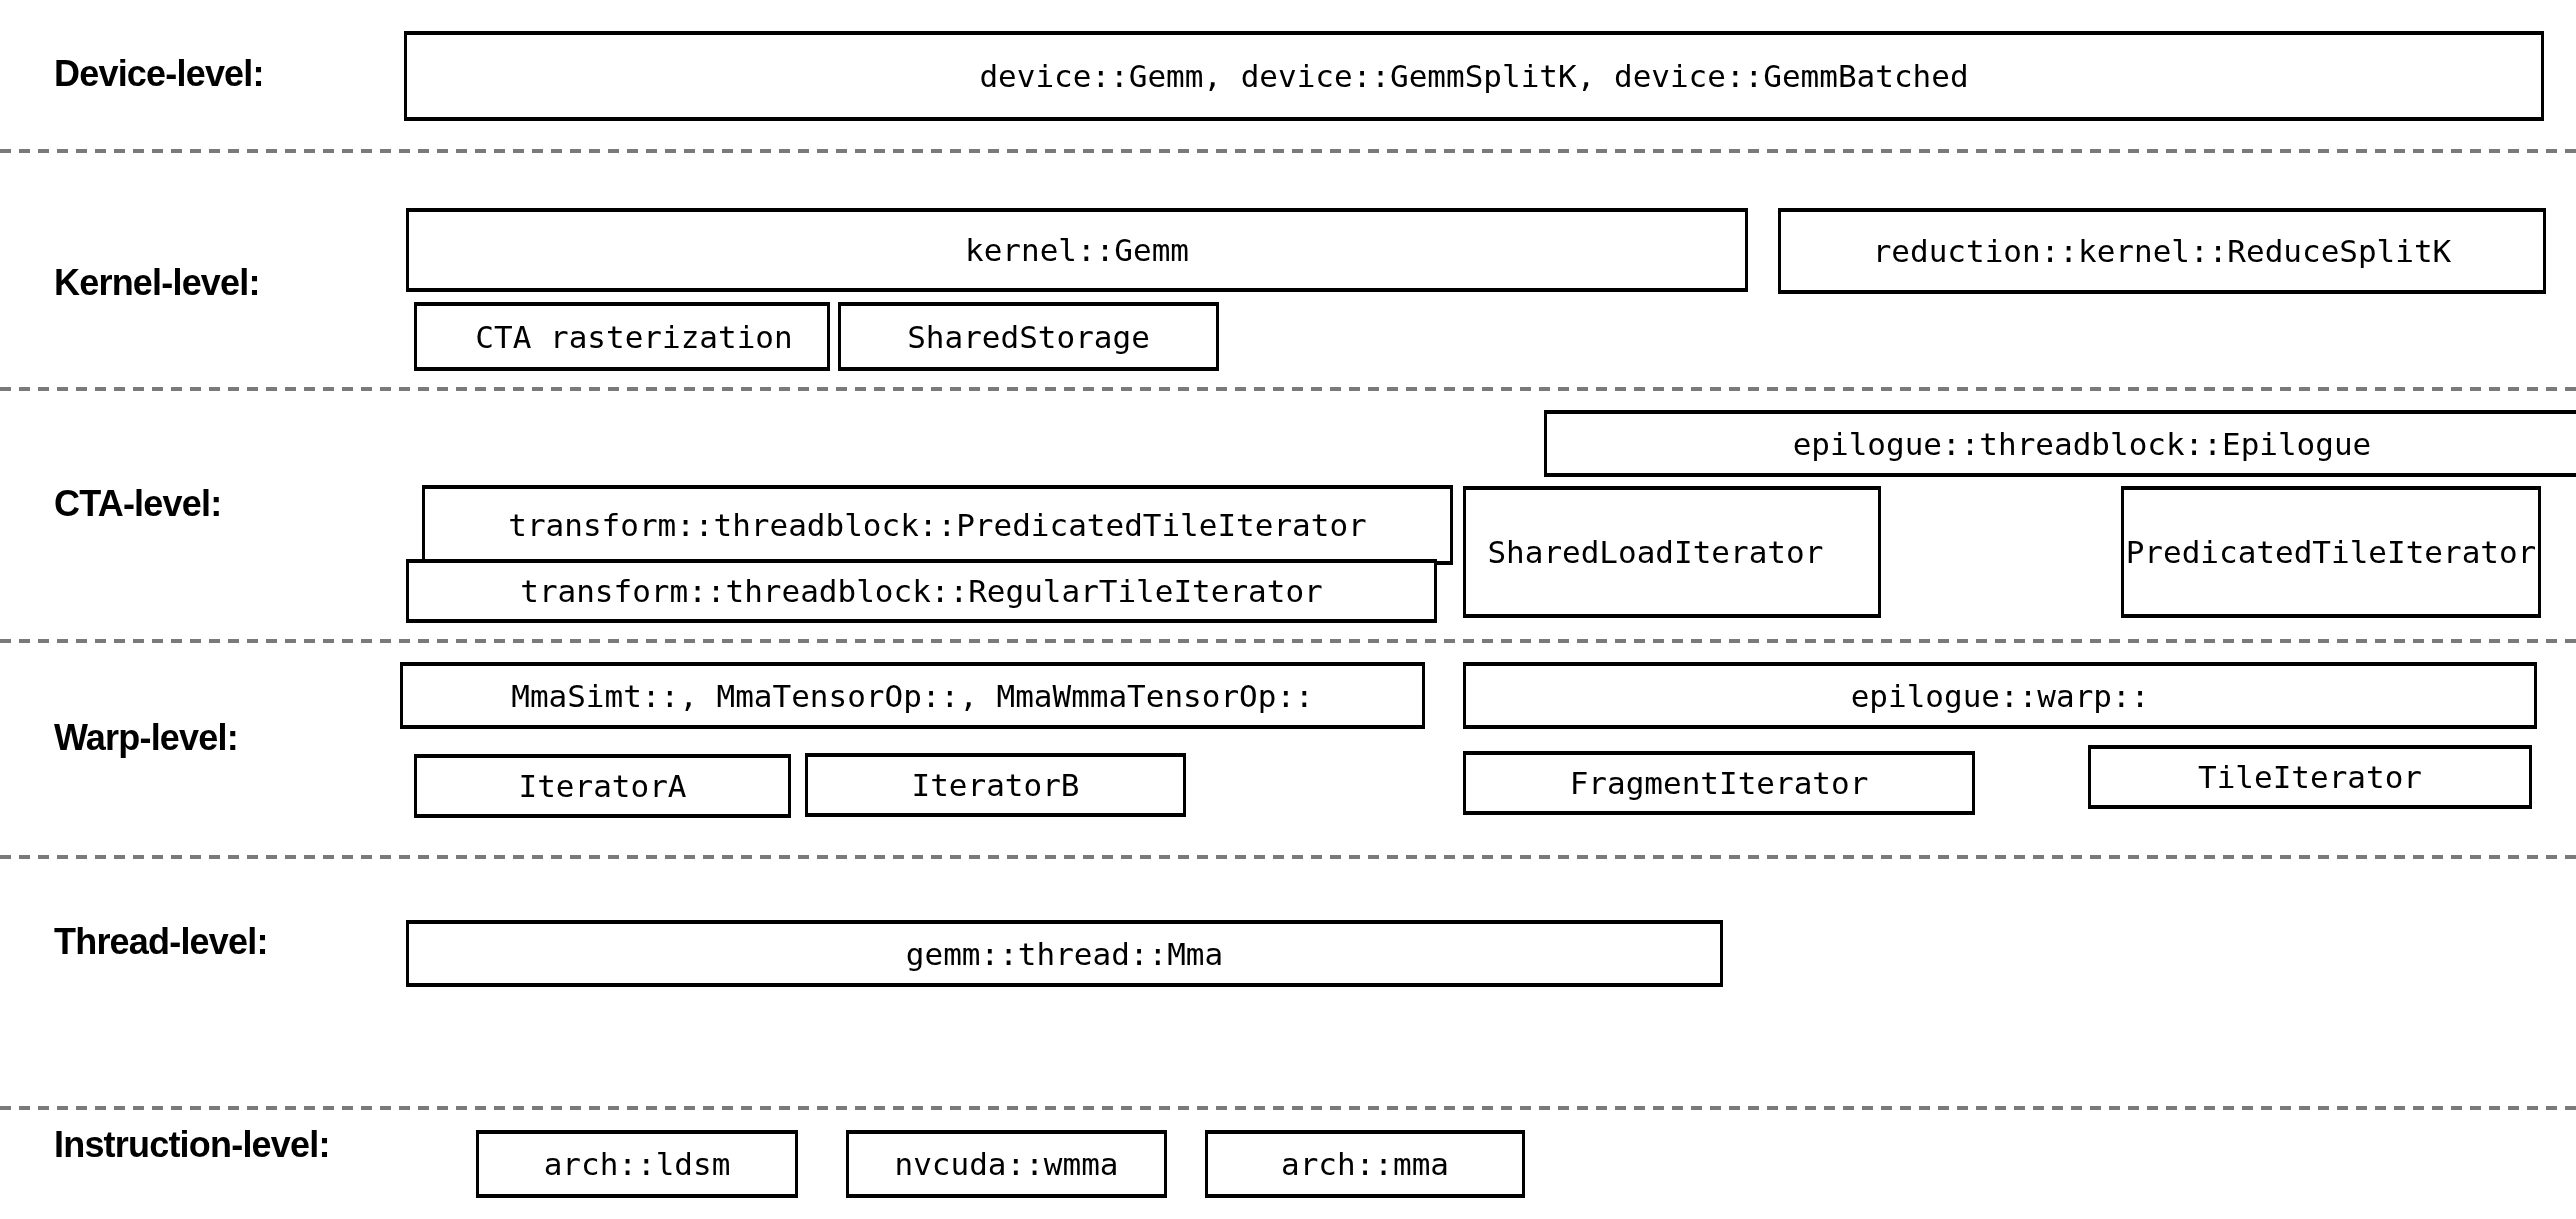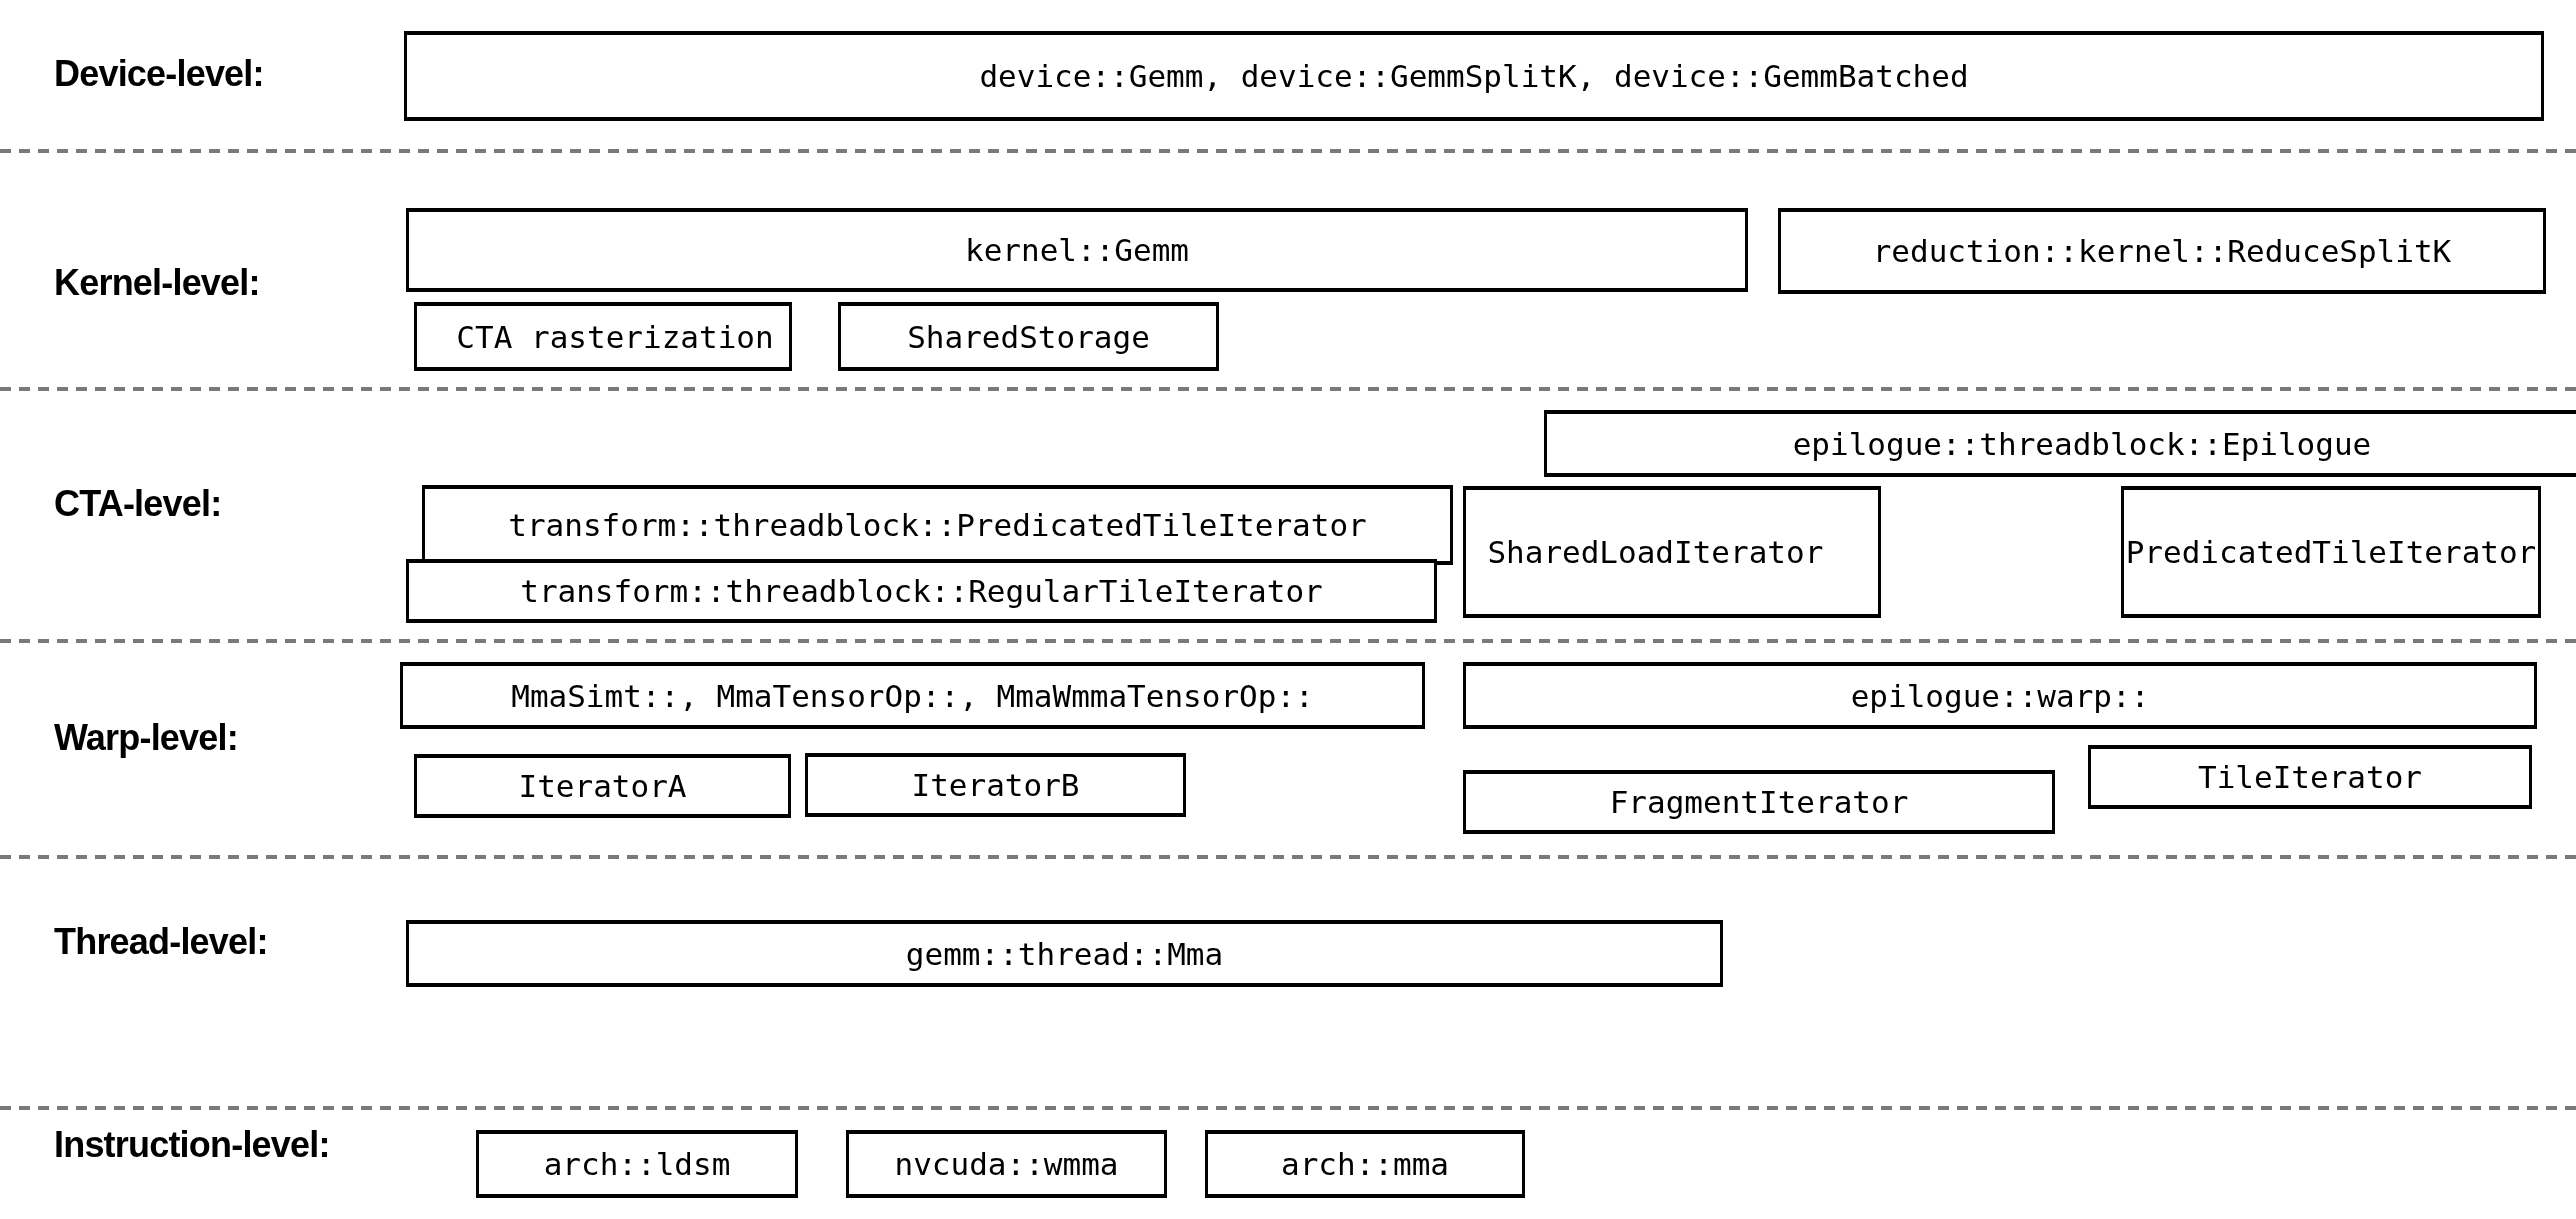--- a/index.html
+++ b/index.html
@@ -56,36 +56,36 @@
   .lbl-warp{top:738px;}
   .lbl-thread{top:942px;}
   .lbl-instruction{top:1145px;}
   
   .d1{top:149px;} .d2{top:387px;} .d3{top:639px;} .d4{top:855px;} .d5{top:1106px;}
   
   .b-dev{left:404px;top:31px;width:2140px;height:90px;}
   
   .b-kgemm{left:406px;top:208px;width:1342px;height:84px;}
   .b-reduce{left:1778px;top:208px;width:768px;height:86px;}
-  .b-ctaraster{left:414px;top:302px;width:378px;height:69px;padding-left:24px;}
+  .b-ctaraster{left:414px;top:302px;width:416px;height:69px;padding-left:24px;}
   .b-sstorage{left:838px;top:302px;width:381px;height:69px;}
   
   .b-mmapipe{left:406px;top:410px;width:1031px;height:64px;}
   .b-predload{left:406px;top:485px;width:1031px;height:80px;margin-left:16px;}
   .b-regular{left:406px;top:559px;width:1031px;height:64px;}
   .b-epitb{left:1544px;top:410px;width:1076px;height:67px;}
   .b-sload{left:1463px;top:486px;width:418px;height:132px;justify-content:flex-start;padding-left:21.4px;}
   .b-functor{left:1906px;top:490px;width:191px;height:68px;}
   .b-predstore{left:2121px;top:486px;width:420px;height:132px;font-size:31px;}
   
   .b-warpmma{left:400px;top:662px;width:1025px;height:67px;}
   .b-epiwarp{left:1463px;top:662px;width:1074px;height:67px;}
   .b-itera{left:414px;top:754px;width:377px;height:64px;}
   .b-iterb{left:805px;top:753px;width:381px;height:64px;}
-  .b-fragiter{left:1463px;top:770px;width:592px;height:64px;}
+  .b-fragiter{left:1463px;top:751px;width:512px;height:64px;}
   .b-tileiter{left:2088px;top:745px;width:444px;height:64px;}
   
   .b-threadmma{left:406px;top:920px;width:1317px;height:67px;}
   
   .b-ldsm{left:476px;top:1130px;width:322px;height:68px;}
   .b-wmma{left:846px;top:1130px;width:321px;height:68px;}
   .b-archmma{left:1205px;top:1130px;width:320px;height:68px;}
 </style>
 </head>
 <body>

